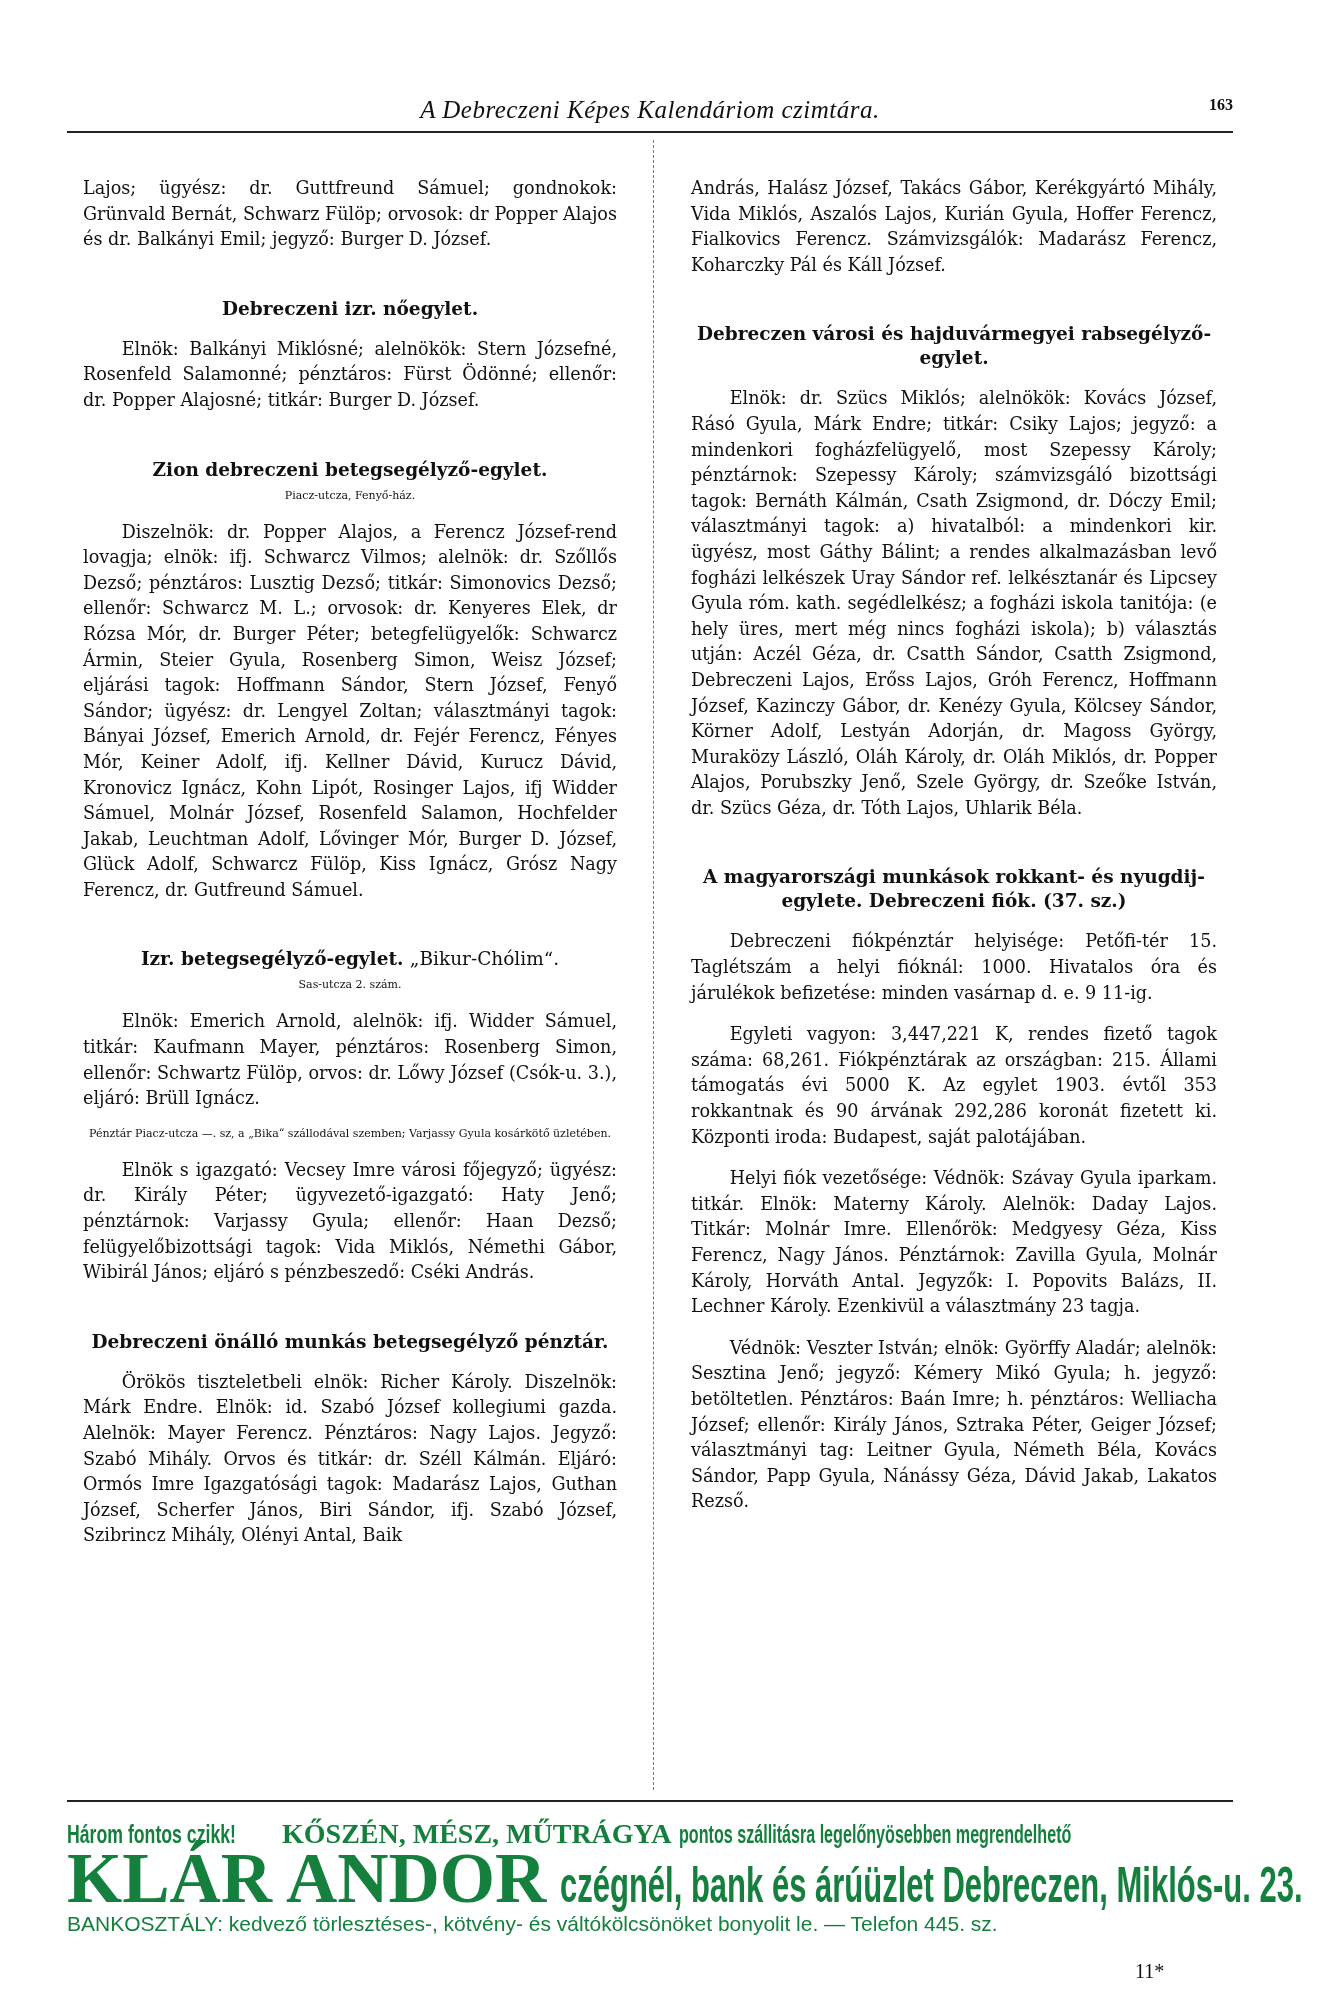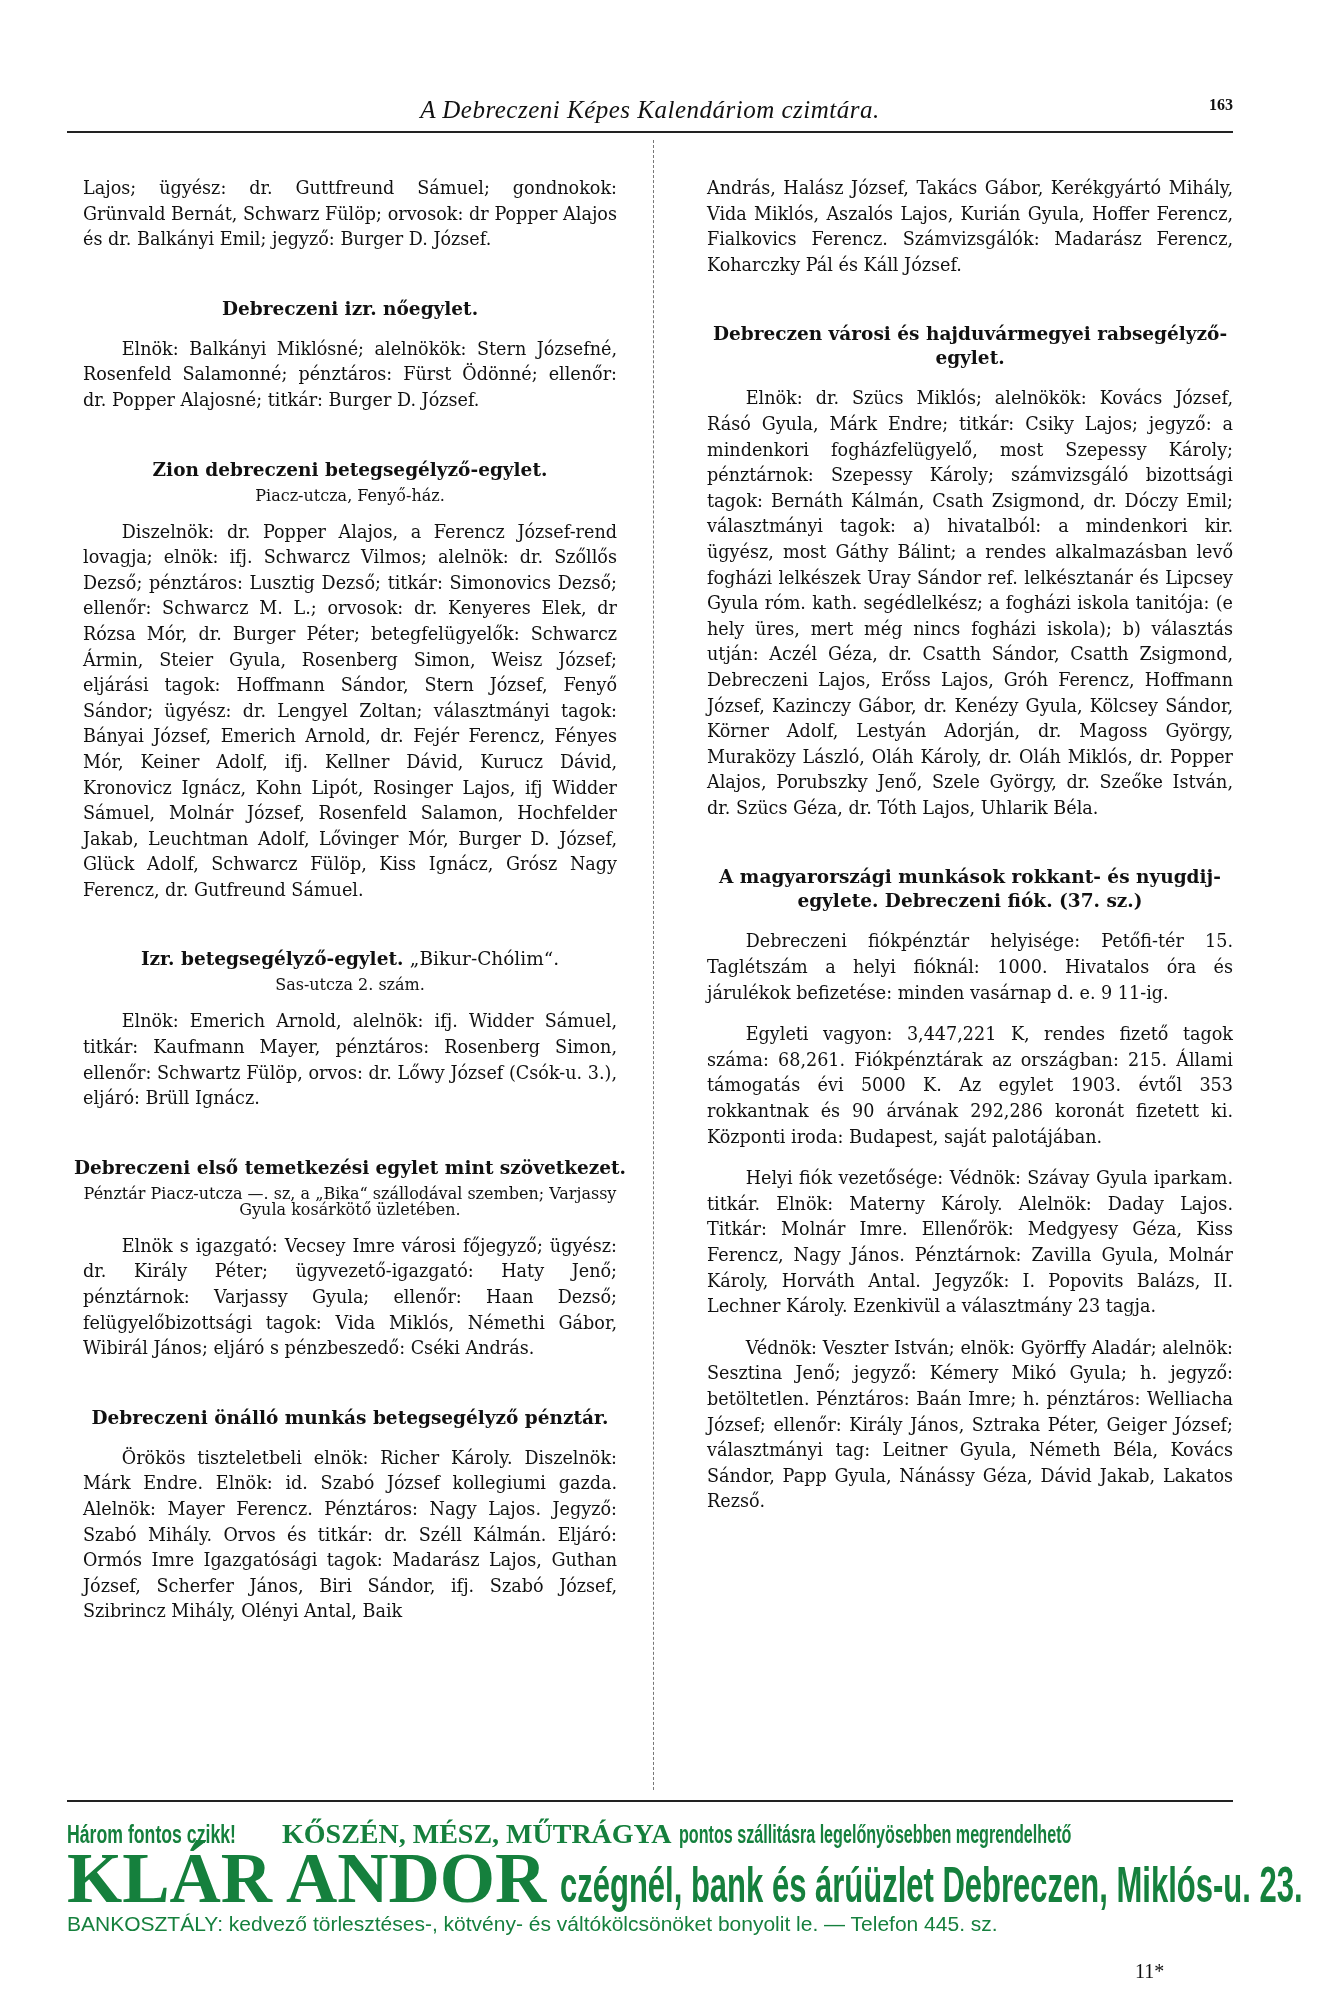--- a/index.html
+++ b/index.html
@@ -23,35 +23,35 @@
   .header-rule {
     position: absolute; left: 67px; top: 131px; width: 1166px; height: 0;
     border-top: 2px solid #222;
   }
   .column {
     position: absolute; top: 160px; width: 566px;
     font-family: "DejaVu Serif", serif; font-size: 17.6px; line-height: 25.6px;
     text-align: justify; hyphens: auto;
   }
   .col-left { left: 67px; }
-  .col-right { left: 691px; width: 558px; }
+  .col-right { left: 675px; width: 558px; }
   .col-divider {
     position: absolute; left: 653px; top: 140px; height: 1650px; width: 0;
     border-left: 1px dashed #777;
   }
   .section { margin: 0; }
   .section p { margin: 16px; }
   .section .indent { text-indent: 2.2em; }
   .section-title {
     text-align: center; font-weight: bold; font-size: 18.5px; line-height: 24px;
     margin: 44px 0 8px 0; font-family: "DejaVu Serif", serif;
   }
   .title-note { font-weight: normal; }
   .address {
-    text-align: center; font-size: 16px; line-height: 16px; margin: -2px 0 10px 0;
+    text-align: center; font-size: 11px; line-height: 16px; margin: -2px 0 10px 0;
   }
   .footer-rule {
     position: absolute; left: 67px; top: 1800px; width: 1166px; height: 0;
     border-top: 2px solid #222;
   }
   .ad {
     position: absolute; left: 67px; width: 1166px; white-space: nowrap;
     font-family: "Liberation Sans", sans-serif; color: #15803d;
   }
   .ad-line1 { top: 1818px; font-size: 26px; }
@@ -94,21 +94,20 @@
   <div class="section">
     <div class="section-title">
       <span>Izr. betegsegélyző-egylet.</span>
       <span class="title-note">„Bikur-Chólim“.</span>
     </div>
     <div class="address">Sas-utcza 2. szám.</div>
     <p class="indent">Elnök: Emerich Arnold, alelnök: ifj. Widder Sámuel, titkár: Kaufmann Mayer, pénztáros: Rosenberg Simon, ellenőr: Schwartz Fülöp, orvos: dr. Lőwy József (Csók-u. 3.), eljáró: Brüll Ignácz.</p>
   </div>
 
   <div class="section">
-    <div class="section-title">Debreczeni első temetkezési egylet mint szövetkezet.</div>
     <div class="address">Pénztár Piacz-utcza —. sz, a „Bika“ szállodával szemben; Varjassy Gyula kosárkötő üzletében.</div>
     <p class="indent">Elnök s igazgató: Vecsey Imre városi főjegyző; ügyész: dr. Király Péter; ügyvezető-igazgató: Haty Jenő; pénztárnok: Varjassy Gyula; ellenőr: Haan Dezső; felügyelőbizottsági tagok: Vida Miklós, Némethi Gábor, Wibirál János; eljáró s pénzbeszedő: Cséki András.</p>
   </div>
 
   <div class="section">
     <div class="section-title">Debreczeni önálló munkás betegsegélyző pénztár.</div>
     <p class="indent">Örökös tiszteletbeli elnök: Richer Károly. Diszelnök: Márk Endre. Elnök: id. Szabó József kollegiumi gazda. Alelnök: Mayer Ferencz. Pénztáros: Nagy Lajos. Jegyző: Szabó Mihály. Orvos és titkár: dr. Széll Kálmán. Eljáró: Ormós Imre Igazgatósági tagok: Madarász Lajos, Guthan József, Scherfer János, Biri Sándor, ifj. Szabó József, Szibrincz Mihály, Olényi Antal, Baik</p>
   </div>
 </div>
 

